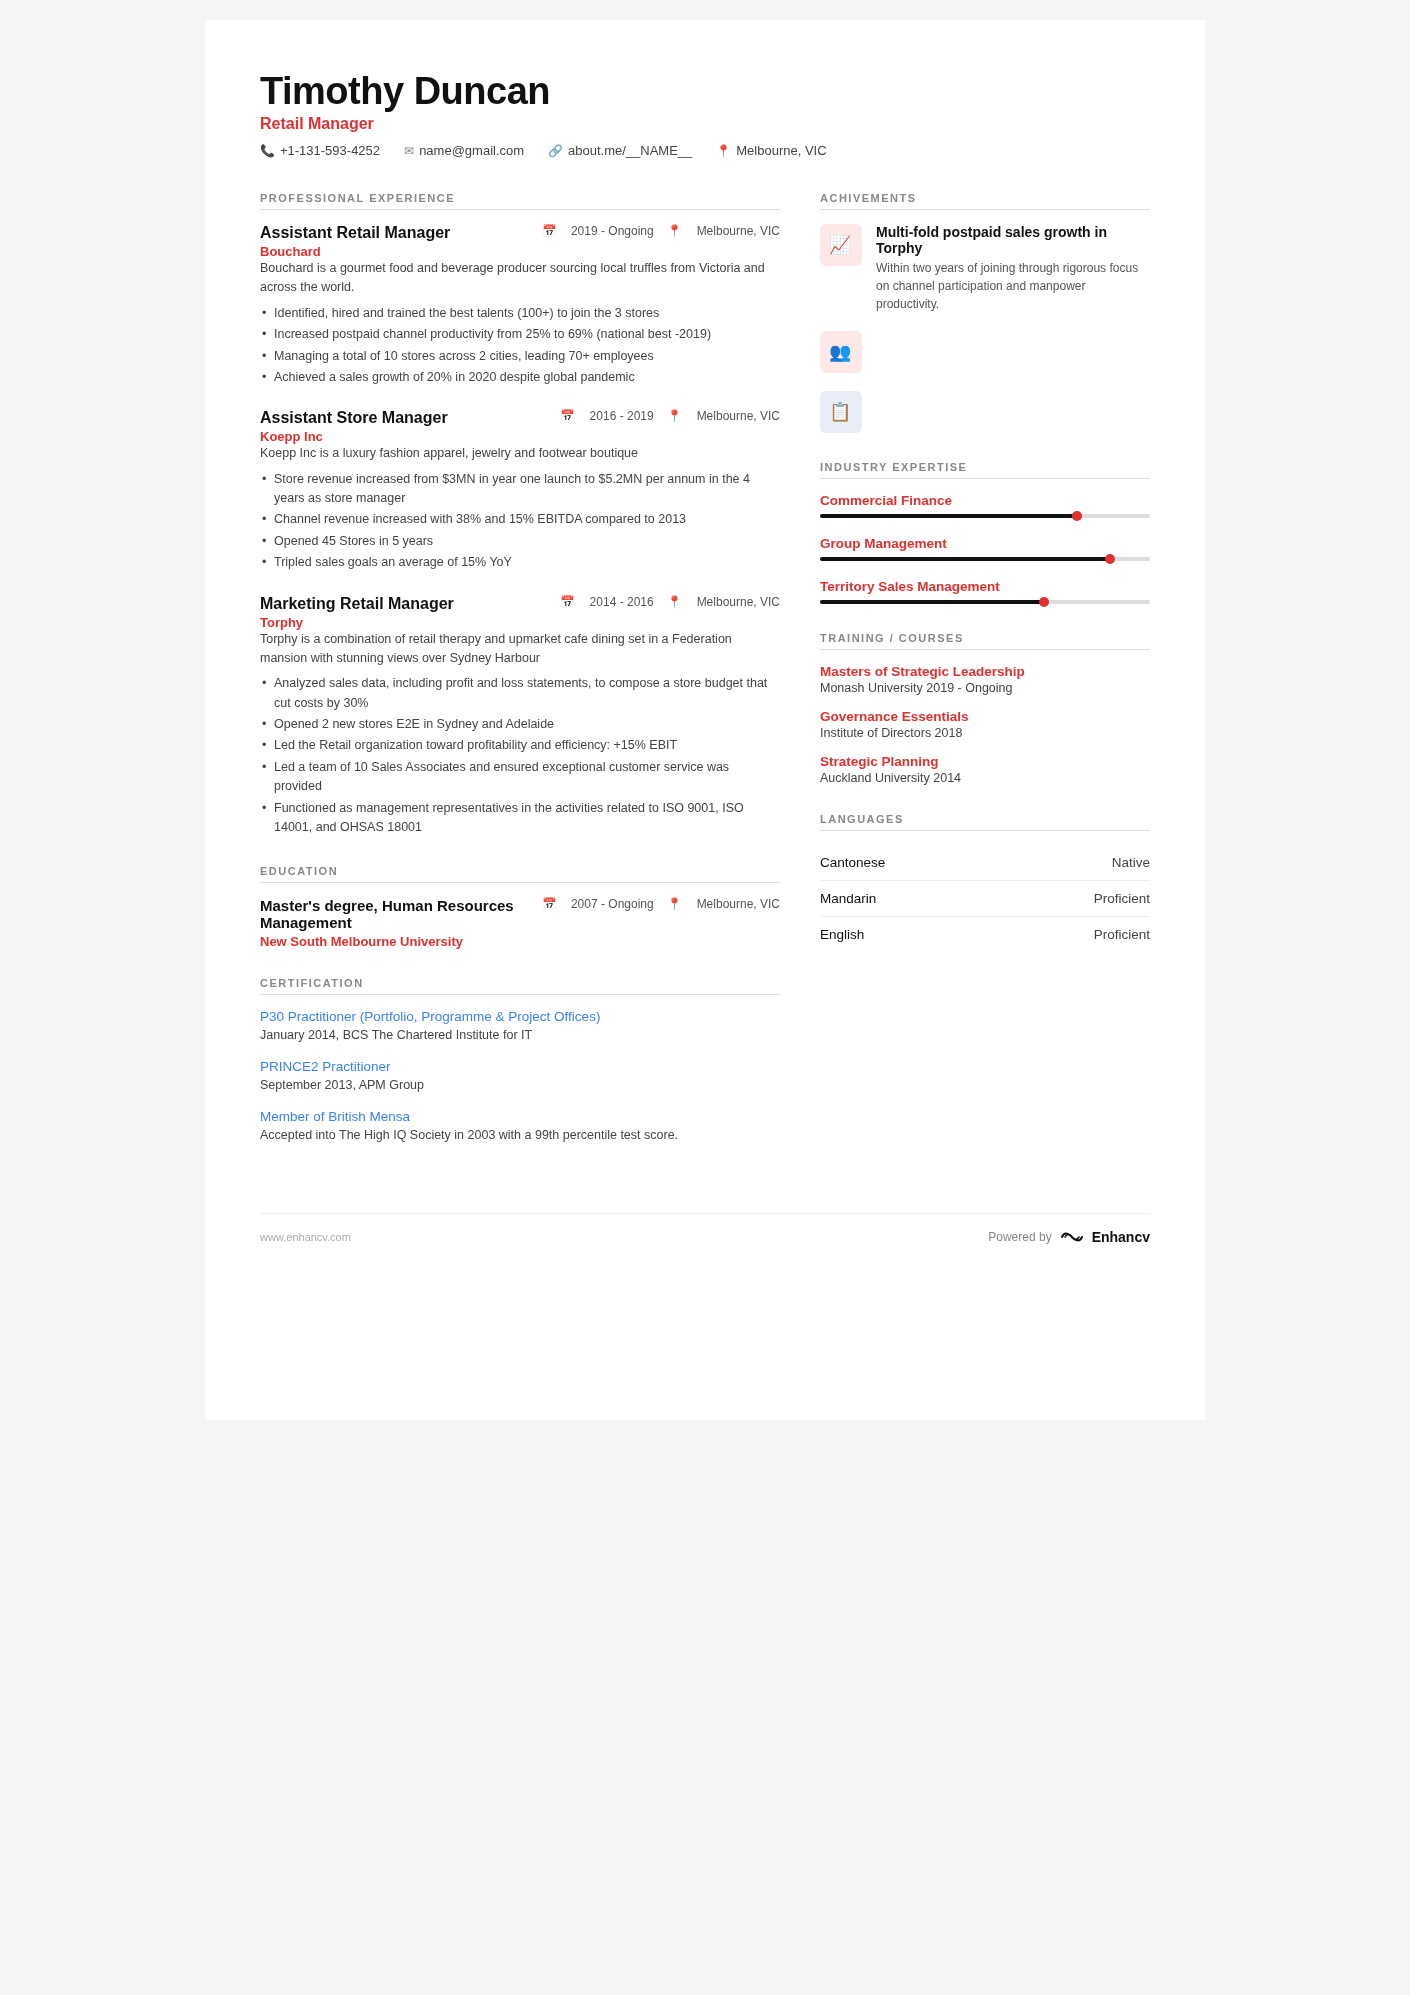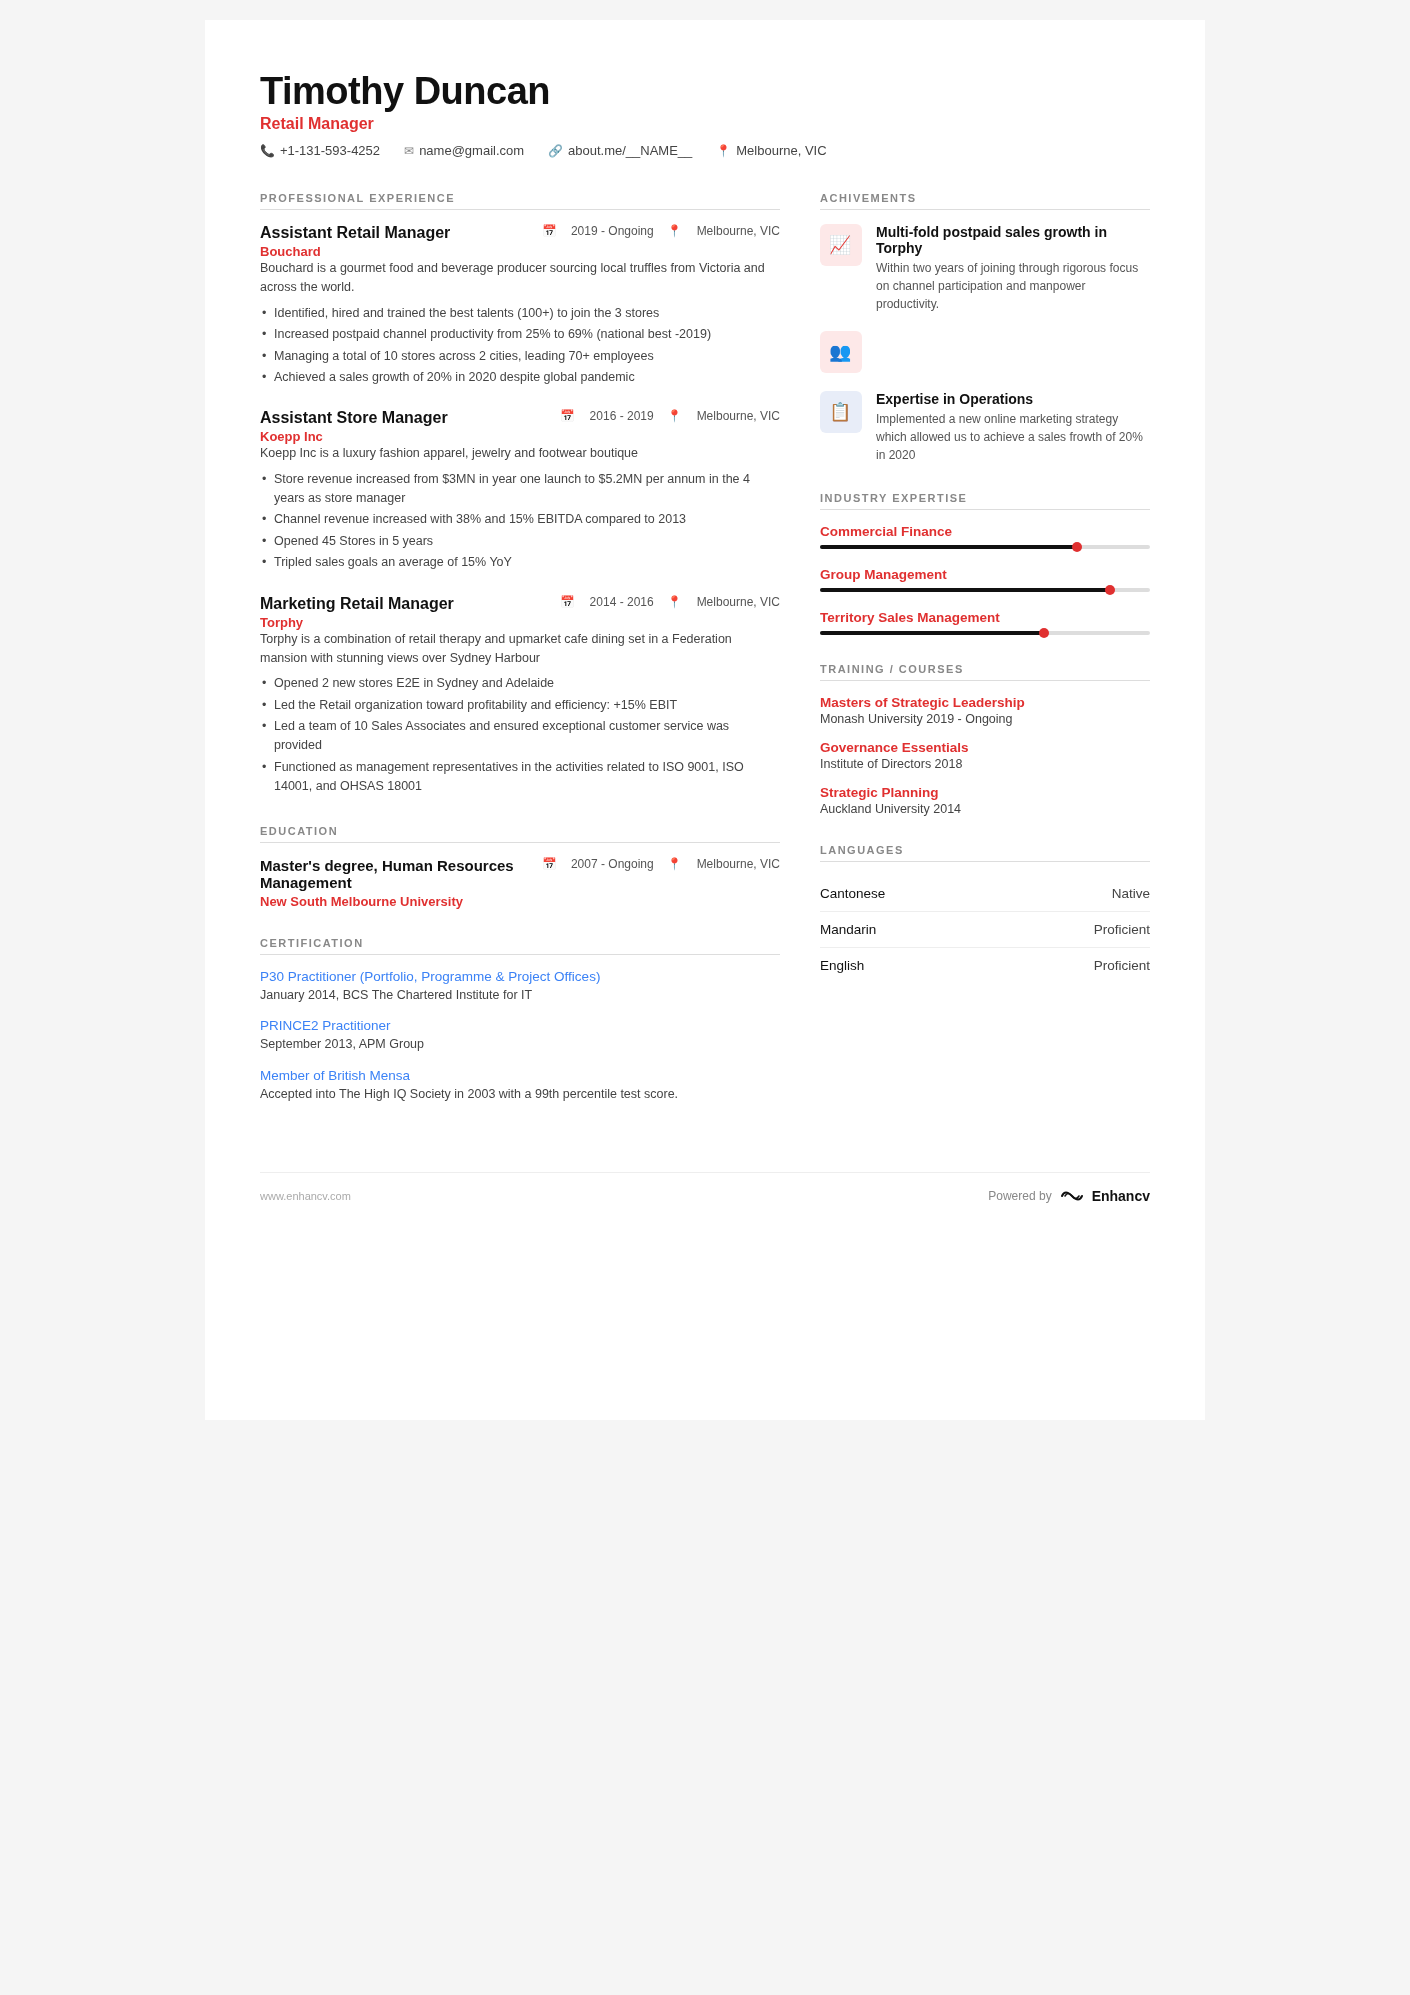--- a/index.html
+++ b/index.html
@@ -189,20 +189,21 @@
               <span>📅</span>
               <span>2014 - 2016</span>
               <span>📍</span>
               <span>Melbourne, VIC</span>
             </div>
             <div class="job-title">Marketing Retail Manager</div>
             <div class="job-company">Torphy</div>
           </div>
           <div class="job-desc">Torphy is a combination of retail therapy and upmarket cafe dining set in a Federation mansion with stunning views over Sydney Harbour</div>
           <ul class="job-bullets">
+            <li>Analyzed sales data, including profit and loss statements, to compose a store budget that cut costs by 30%</li>
             <li>Opened 2 new stores E2E in Sydney and Adelaide</li>
             <li>Led the Retail organization toward profitability and efficiency: +15% EBIT</li>
             <li>Led a team of 10 Sales Associates and ensured exceptional customer service was provided</li>
             <li>Functioned as management representatives in the activities related to ISO 9001, ISO 14001, and OHSAS 18001</li>
           </ul>
         </div>
       </div>
 
       <div class="section">
         <div class="section-title">EDUCATION</div>
@@ -250,24 +251,20 @@
             <div class="achievement-desc">Within two years of joining through rigorous focus on channel participation and manpower productivity.</div>
           </div>
         </div>
 
         <div class="achievement-item">
           <div class="achievement-icon pink-light">👥</div>
         </div>
 
         <div class="achievement-item">
           <div class="achievement-icon blue-light">📋</div>
-          <div>
-            <div class="achievement-title">Expertise in Operations</div>
-            <div class="achievement-desc">Implemented a new online marketing strategy which allowed us to achieve a sales frowth of 20% in 2020</div>
-          </div>
         </div>
       </div>
 
       <div class="section">
         <div class="section-title">INDUSTRY EXPERTISE</div>
 
         <div class="skill-item">
           <div class="skill-name">Commercial Finance</div>
           <div class="skill-bar-bg">
             <div class="skill-bar-fill" style="width: 78%"></div>

